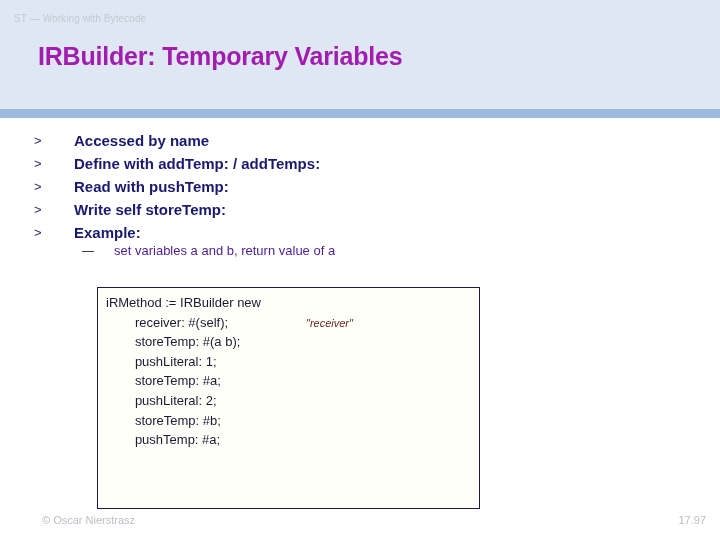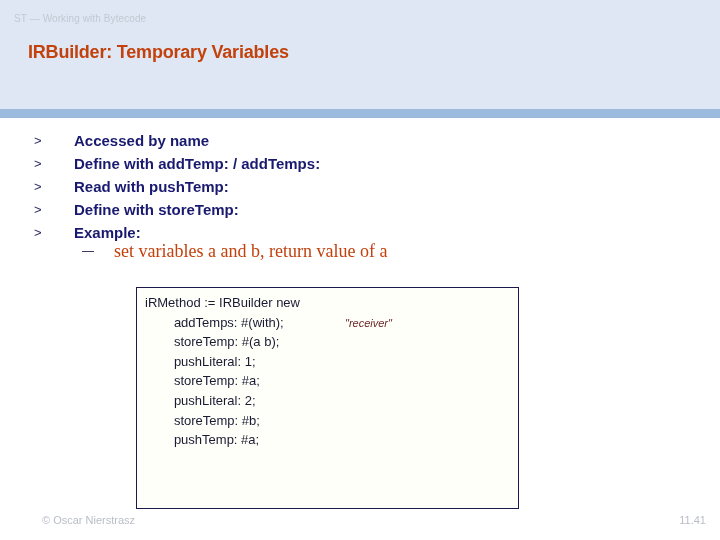--- a/index.html
+++ b/index.html
@@ -38,25 +38,25 @@
     left: 14px;
     top: 13px;
     font-size: 10px;
     color: #c2c9d2;
     letter-spacing: 0.1px;
     white-space: nowrap;
   }
 
   #slide-title {
     position: absolute;
-    left: 28px;
+    left: 38px;
     top: 42px;
-    font-size: 18px;
+    font-size: 25px;
     font-weight: bold;
-    color: #c2410c;
+    color: #a21caf;
     letter-spacing: -0.2px;
     white-space: nowrap;
   }
 
   
   #bullet-list {
     position: absolute;
     left: 34px;
     top: 129px;
     width: 640px;
@@ -89,38 +89,36 @@
     align-items: flex-start;
   }
   #sub-bullet-marker {
     width: 32px;
     flex: 0 0 32px;
     font-size: 12px;
     color: #20204a;
     line-height: 20px;
   }
   #sub-bullet-text {
-    font-size: 18px;
-    color: #c2410c;
+    font-size: 13px;
+    color: #4c1d95;
     line-height: 20px;
     white-space: nowrap;
-    font-family: Liberation Serif, serif;
   }
 
   
   #code-box {
     position: absolute;
     left: 97px;
     top: 287px;
     width: 383px;
     height: 222px;
     border: 1.5px solid #1a1a4e;
     background: #fffffa;
     box-sizing: border-box;
-    margin-left: 39px;
   }
   #code-listing {
     position: absolute;
     left: 8px;
     top: 5px;
     width: 370px;
   }
   .code-line {
     font-size: 13px;
     color: #1a1a33;
@@ -173,40 +171,40 @@
     <div class="bullet-row">
       <div class="bullet-marker">&gt;</div>
       <div class="bullet-text">Define with addTemp: / addTemps:</div>
     </div>
     <div class="bullet-row">
       <div class="bullet-marker">&gt;</div>
       <div class="bullet-text">Read with pushTemp:</div>
     </div>
     <div class="bullet-row">
       <div class="bullet-marker">&gt;</div>
-      <div class="bullet-text">Define with storeTemp:</div>
+      <div class="bullet-text">Write self storeTemp:</div>
     </div>
     <div class="bullet-row">
       <div class="bullet-marker">&gt;</div>
       <div class="bullet-text">Example:</div>
     </div>
   </div>
 
 <div id="sub-bullet-row">
   <div id="sub-bullet-marker">—</div>
   <div id="sub-bullet-text">set variables a and b, return value of a</div>
 </div>
 
 <div id="code-box">
   <div id="code-listing">
       <div class="code-line"><span>iRMethod := IRBuilder new</span></div>
-      <div class="code-line"><span>        addTemps: #(with);</span><span class="code-comment">"receiver"</span></div>
+      <div class="code-line"><span>        receiver: #(self);</span><span class="code-comment">"receiver"</span></div>
       <div class="code-line"><span>        storeTemp: #(a b);</span></div>
       <div class="code-line"><span>        pushLiteral: 1;</span></div>
       <div class="code-line"><span>        storeTemp: #a;</span></div>
       <div class="code-line"><span>        pushLiteral: 2;</span></div>
       <div class="code-line"><span>        storeTemp: #b;</span></div>
       <div class="code-line"><span>        pushTemp: #a;</span></div>
     </div>
 </div>
 
 <div id="footer-copyright">© Oscar Nierstrasz</div>
-<div id="footer-pagenum">11.41</div>
+<div id="footer-pagenum">17.97</div>
 
 </body></html>

